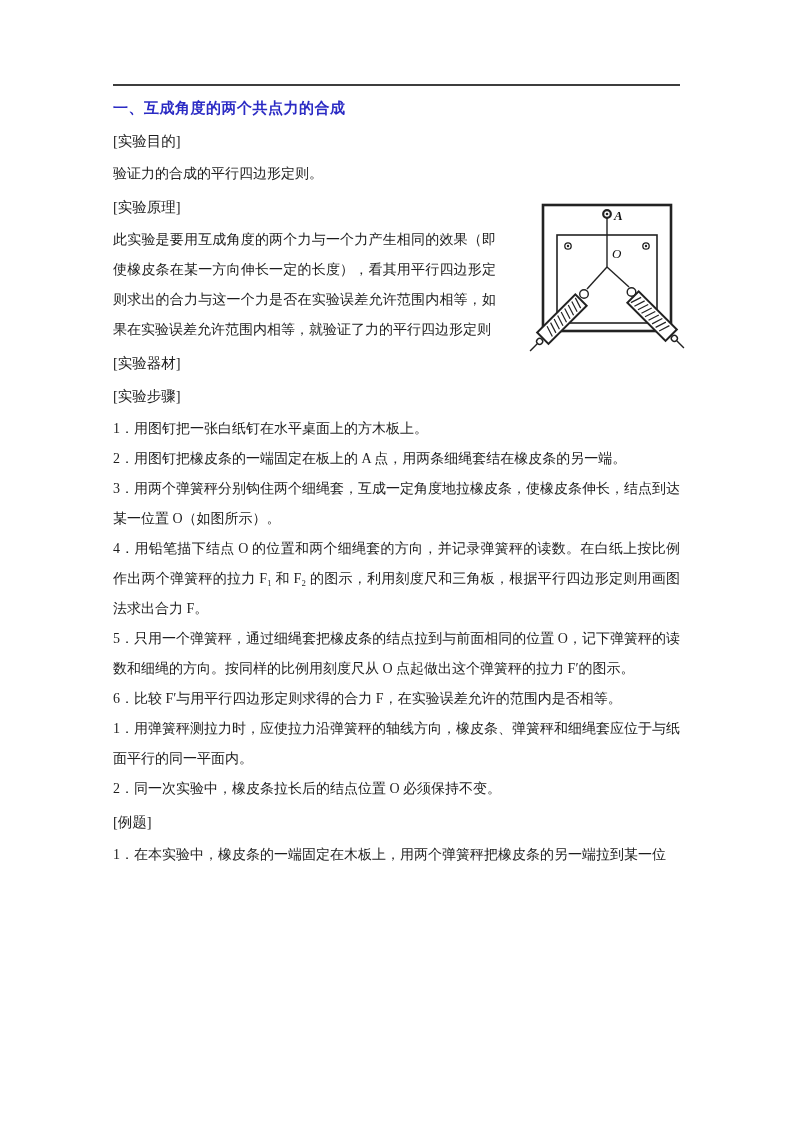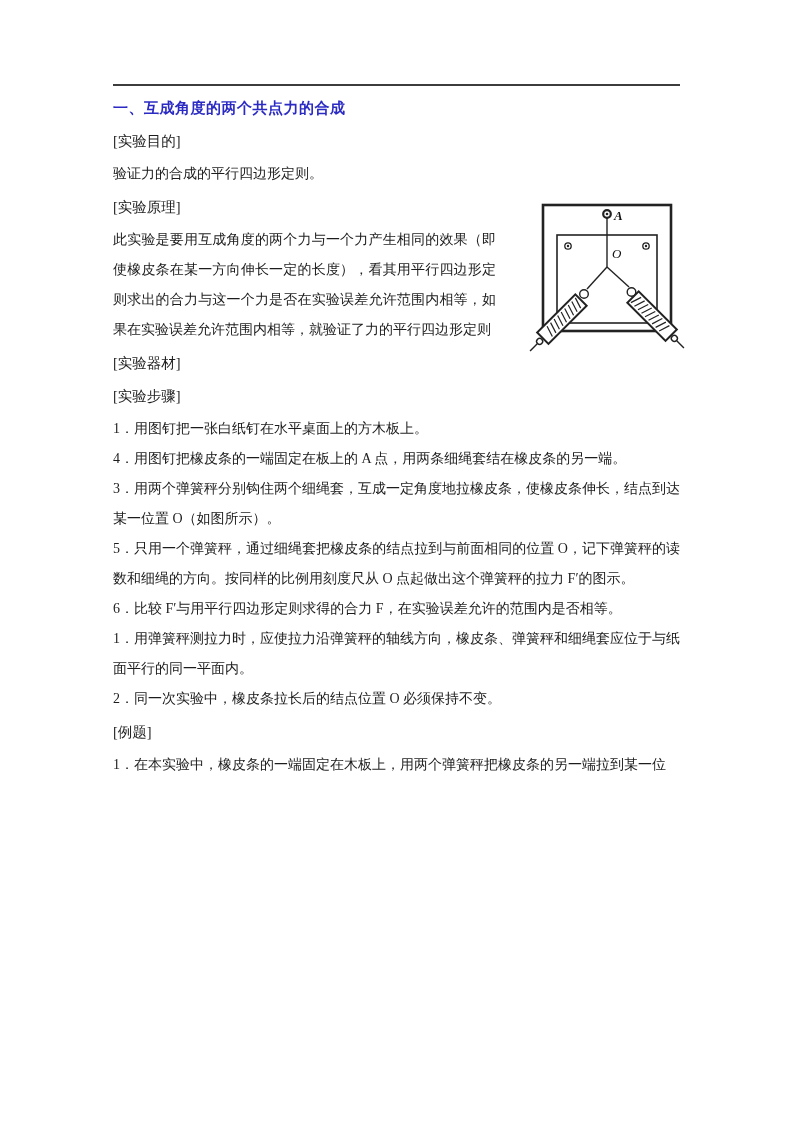--- a/index.html
+++ b/index.html
@@ -137,22 +137,23 @@
     </svg>
   </figure>
 
   <p class="sec-label">[实验原理]</p>
   <p class="para">此实验是要用互成角度的两个力与一个力产生相同的效果（即使橡皮条在某一方向伸长一定的长度），看其用平行四边形定则求出的合力与这一个力是否在实验误差允许范围内相等，如果在实验误差允许范围内相等，就验证了力的平行四边形定则</p>
 
   <p class="sec-label">[实验器材]</p>
 
   <p class="sec-label">[实验步骤]</p>
   <p class="para">1．用图钉把一张白纸钉在水平桌面上的方木板上。</p>
-  <p class="para">4．用图钉把橡皮条的一端固定在板上的 A 点，用两条细绳套结在橡皮条的另一端。</p>
+  <p class="para">2．用图钉把橡皮条的一端固定在板上的 A 点，用两条细绳套结在橡皮条的另一端。</p>
   <p class="para">3．用两个弹簧秤分别钩住两个细绳套，互成一定角度地拉橡皮条，使橡皮条伸长，结点到达某一位置 O（如图所示）。</p>
+  <p class="para">4．用铅笔描下结点 O 的位置和两个细绳套的方向，并记录弹簧秤的读数。在白纸上按比例作出两个弹簧秤的拉力 F₁ 和 F₂ 的图示，利用刻度尺和三角板，根据平行四边形定则用画图法求出合力 F。</p>
   <p class="para">5．只用一个弹簧秤，通过细绳套把橡皮条的结点拉到与前面相同的位置 O，记下弹簧秤的读数和细绳的方向。按同样的比例用刻度尺从 O 点起做出这个弹簧秤的拉力 F′的图示。</p>
   <p class="para">6．比较 F′与用平行四边形定则求得的合力 F，在实验误差允许的范围内是否相等。</p>
 
   <p class="para">1．用弹簧秤测拉力时，应使拉力沿弹簧秤的轴线方向，橡皮条、弹簧秤和细绳套应位于与纸面平行的同一平面内。</p>
   <p class="para">2．同一次实验中，橡皮条拉长后的结点位置 O 必须保持不变。</p>
 
   <p class="sec-label">[例题]</p>
   <p class="para">1．在本实验中，橡皮条的一端固定在木板上，用两个弹簧秤把橡皮条的另一端拉到某一位</p>
 
   <div class="page-footer">第 2 页 共 28 页</div>

